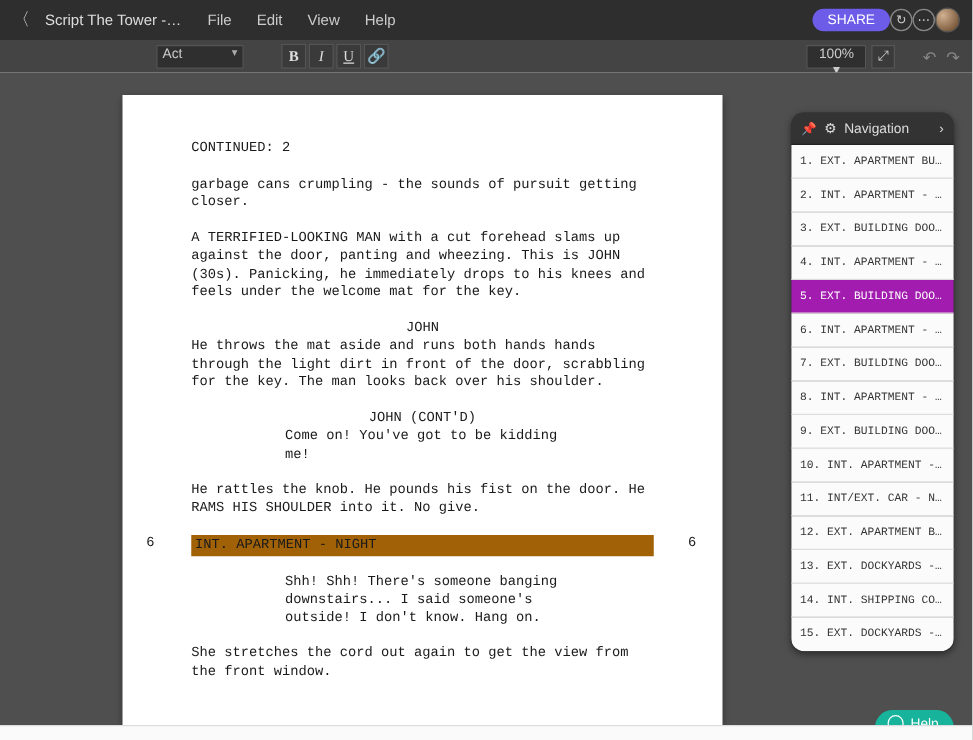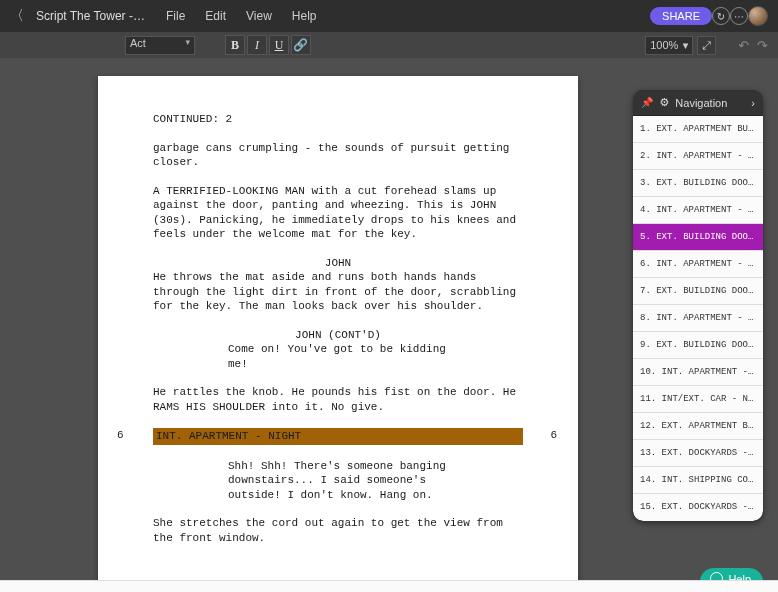--- a/index.html
+++ b/index.html
@@ -15,21 +15,21 @@
   .avatar { width:20px; height:20px; border-radius:50%; background: radial-gradient(circle at 30% 30%, #d0b090, #604020); cursor:pointer; border:1px solid #555;}
   .toolbar { background:#444; height:26px; display:flex; align-items:center; padding:0 10px; color:#ddd; font-size:12px; }
   .style-select { background:#2f2f2f; color:#ccc; border:1px solid #555; height:19px; width:70px; font-size:11px; padding:0 4px; margin-left:115px; display:flex; justify-content:space-between; cursor:pointer;}
   .style-select .chev { font-size:9px; color:#aaa; }
   .fmt-group { display:flex; gap:2px; margin-left:30px; }
   .fmt-btn { width:20px; height:20px; background:#3a3a3a; border:1px solid #555; display:flex; align-items:center; justify-content:center; color:#ddd; cursor:pointer; font-size:12px; font-family:"Times New Roman",serif;}
   .fmt-btn.bold { font-weight:bold; }
   .fmt-btn.italic { font-style:italic; }
   .fmt-btn.underline { text-decoration:underline; }
   .zoom-group { margin-left:auto; display:flex; align-items:center; gap:4px; }
-  .zoom-select { background:#2f2f2f; color:#ccc; border:1px solid #555; height:19px; width:48px; font-size:11px; display:flex; align-items:center; justify-content:space-between; padding:0 4px; cursor:pointer;}
+  .zoom-select { background:#2f2f2f; color:#ccc; border:1px solid #555; height:19px; width:48px; font-size:11px; display:flex; align-items:center; justify-content:space-between; padding:0 4px; cursor:pointer;flex-direction:column;}
   .expand-btn { width:19px; height:19px; background:#3a3a3a; border:1px solid #555; color:#ccc; display:flex; align-items:center; justify-content:center; cursor:pointer; font-size:11px;}
   .undo-redo { display:flex; gap:8px; margin-left:18px; color:#888; font-size:13px;}
   .undo-redo span { cursor:pointer; }
   .workspace { position:relative; height:534px; background:#4f4f4f; }
   
   .page { position:absolute; left:98px; top:18px; width:480px; height:520px; background:#fff; box-shadow:0 2px 6px rgba(0,0,0,0.4); padding:36px 55px 0 55px; font-family:"Courier New",monospace; font-size:11px; color:#1a1a1a; line-height:1.32; overflow:hidden;}
   .page .continued { margin-bottom:14px; }
   .action { margin-bottom:14px; }
   .char { text-align:center; width:200px; margin:0 auto; }
   .dialog { width:220px; margin:0 auto 14px auto; text-align:left;}

